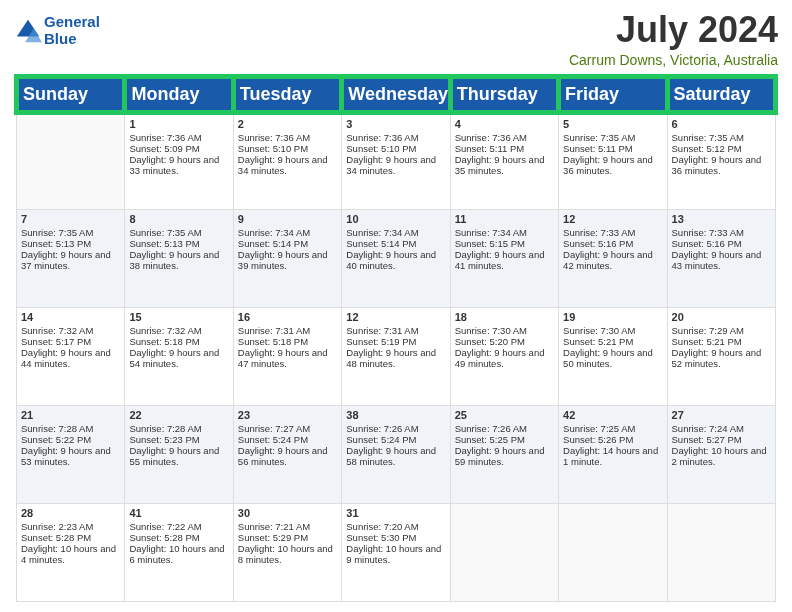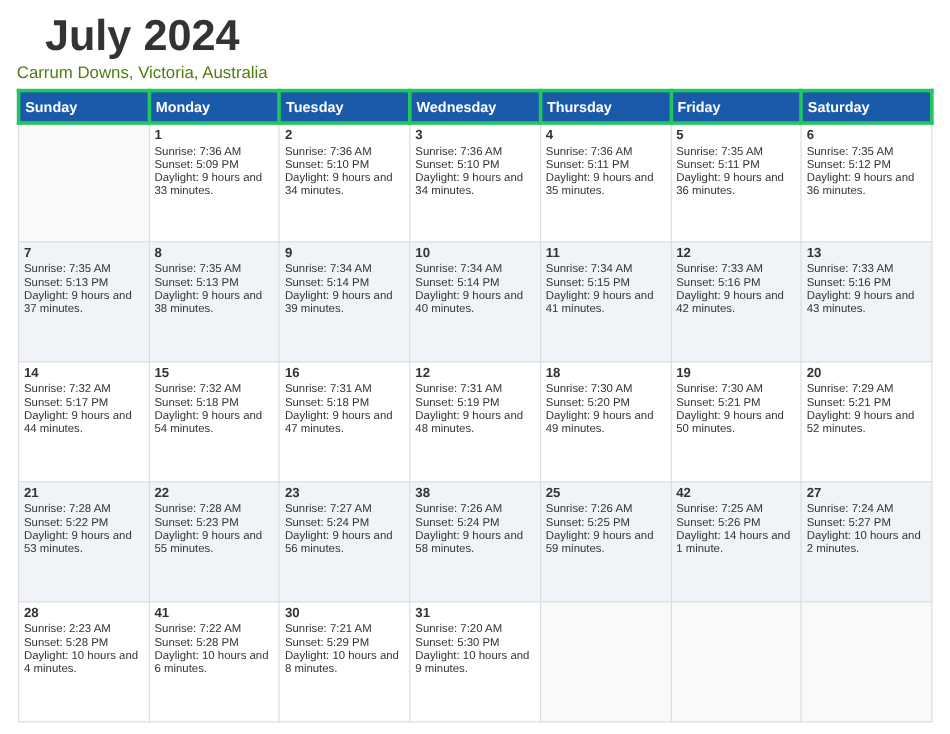--- a/index.html
+++ b/index.html
@@ -36,21 +36,21 @@
     .logo-text span {
       color: #1a5aab;
       font-weight: bold;
     }
     .logo-icon {
       width: 28px;
       height: 28px;
       margin-right: 2px;
     }
     .title-area {
-      text-align: center;
+      text-align: right;
     }
     .main-title {
       font-size: 36px;
       font-weight: bold;
       color: #333;
       line-height: 1.1;
     }
     .subtitle {
       font-size: 14px;
       color: #4d7c0f;
@@ -59,25 +59,25 @@
     .calendar {
       flex: 1;
       border: 1px solid #ccc;
       border-collapse: collapse;
       width: 100%;
       table-layout: fixed;
     }
     .calendar th {
       background: #1a5aab;
       color: #fff;
-      font-size: 12px;
+      font-size: 18px;
       font-weight: bold;
       padding: 5px 4px;
       text-align: left;
-      border: 3px solid #22c55e;
+      border: 5px solid #22c55e;
     }
     .calendar td {
       vertical-align: top;
       font-size: 9.5px;
       color: #333;
       padding: 3px 4px;
       border: 1px solid #ddd;
       height: 88px;
     }
     .day-num {
@@ -91,20 +91,30 @@
     }
     .row-shaded td {
       background: #f0f4f8;
     }
   </style>
 </head>
 <body>
 
 <div class="page">
   <div class="header">
+    <div class="logo">
+      <svg class="logo-icon" viewBox="0 0 40 40">
+        <polygon points="20,4 36,28 4,28" fill="#1a5aab"></polygon>
+        <polygon points="28,16 40,36 16,36" fill="#4a90d9" opacity="0.7"></polygon>
+      </svg>
+      <div class="logo-text">
+        <div><span>General</span></div>
+        <div><span>Blue</span></div>
+      </div>
+    </div>
     <div class="title-area">
       <div class="main-title">July 2024</div>
       <div class="subtitle">Carrum Downs, Victoria, Australia</div>
     </div>
   </div>
 
   <table class="calendar">
     <thead>
       <tr>
       <th>Sunday</th>

